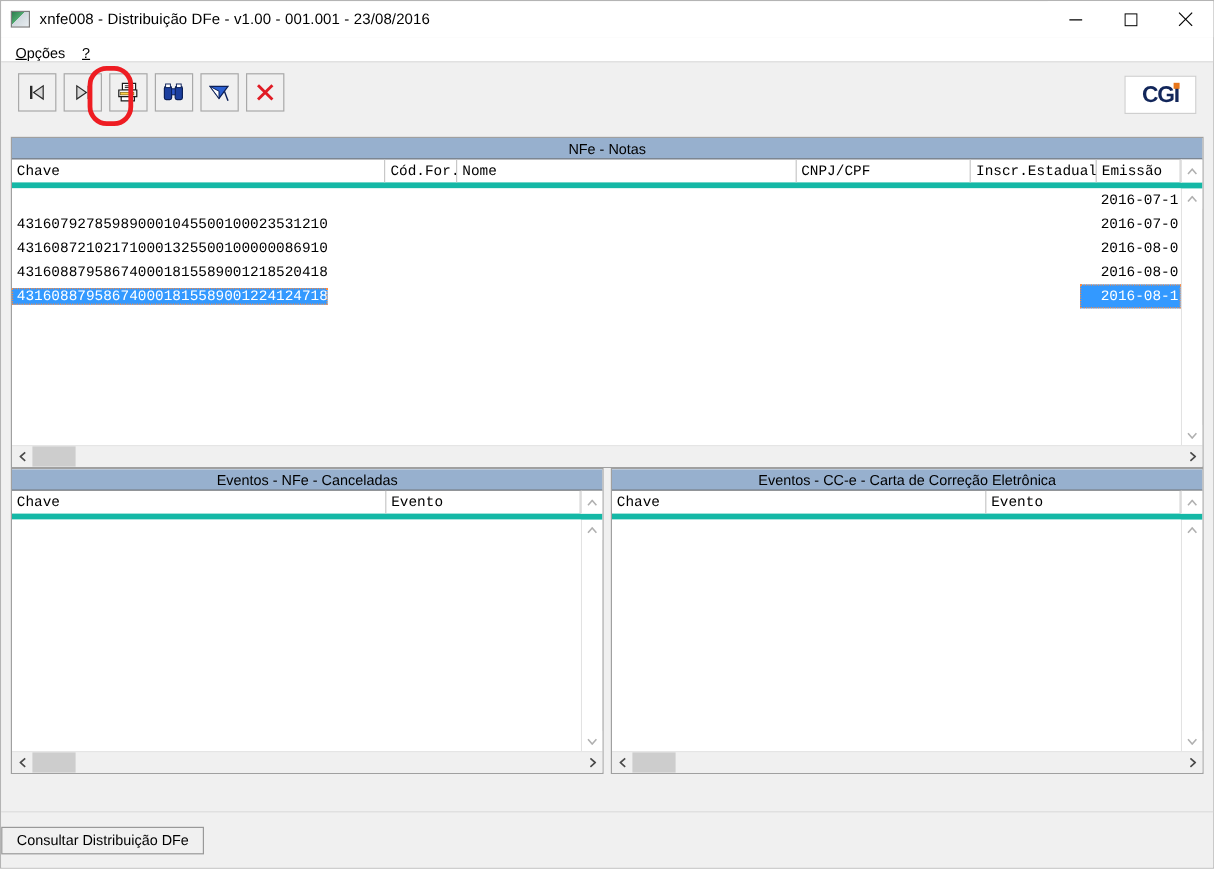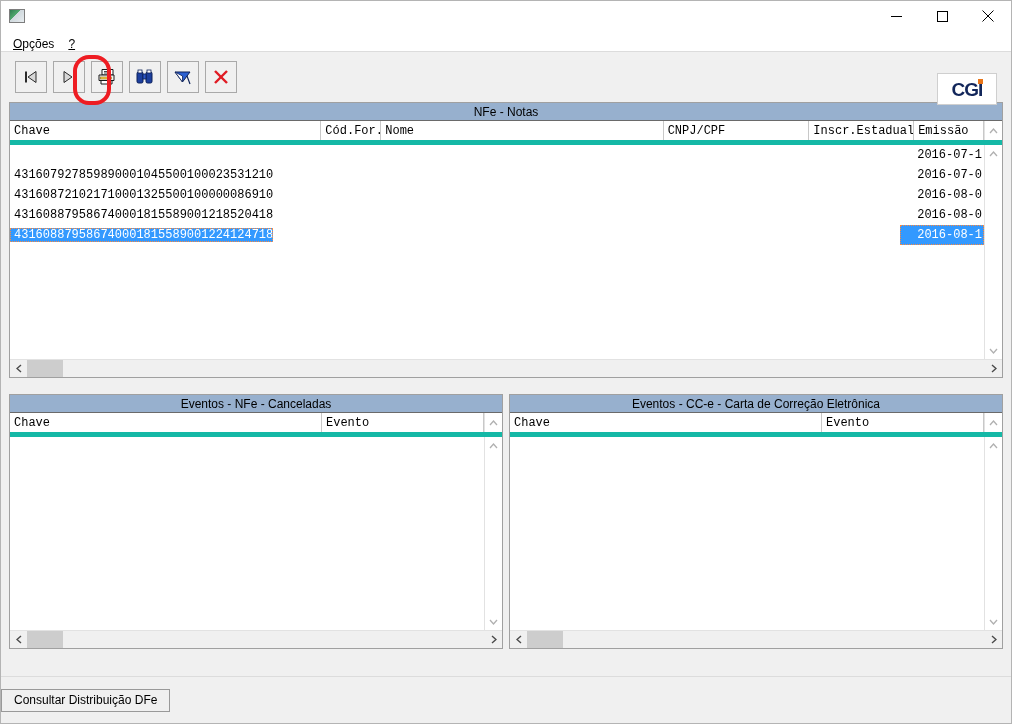--- a/index.html
+++ b/index.html
@@ -110,21 +110,21 @@
     box-sizing: border-box;
     display: flex;
     align-items: center;
     justify-content: center;
     padding: 0;
   }
   .tb-btn svg { display: block; }
   .cgi-logo {
     position: absolute;
     right: 14px;
-    top: 21px;
+    top: 11px;
     width: 60px;
     height: 32px;
     background: #ffffff;
     border: 1px solid #cfcfcf;
     box-sizing: border-box;
     display: flex;
     align-items: center;
     justify-content: center;
   }
   .cgi-text {
@@ -311,27 +311,27 @@
   .hs-thumb {
     position: absolute;
     left: 0; top: 0;
     width: 36px;
     height: 17px;
     background: #cdcdcd;
   }
 
   
   .panel-top {
-    margin-top: 0;
+    margin-top: 12px;
     height: 276px;
     flex: 0 0 276px;
   }
   .bottom-row {
     display: flex;
-    margin-top: 16px;
+    margin-top: 0;
     height: 255px;
     flex: 0 0 255px;
     gap: 6px;
   }
   .panel-bottom { flex: 1 1 0; min-width: 0; }
 
   
   .footer {
     flex: 0 0 auto;
     height: 46px;
@@ -356,20 +356,21 @@
     white-space: nowrap;
   }
 </style>
 </head>
 <body>
 
 <div class="window">
 
   <div class="titlebar">
     <div class="title-icon"></div>
+    <div class="title-text">xnfe008 - Distribuição DFe - v1.00 - 001.001 - 23/08/2016</div>
     <div class="win-buttons">
       <button class="win-btn">
         <svg width="11" height="11" viewBox="0 0 11 11">
           <line x1="0" y1="5.5" x2="11" y2="5.5" stroke="#000" stroke-width="1"></line>
         </svg>
       </button>
       <button class="win-btn">
         <svg width="11" height="11" viewBox="0 0 11 11">
           <rect x="0.5" y="0.5" width="10" height="10" fill="none" stroke="#000" stroke-width="1"></rect>
         </svg>

